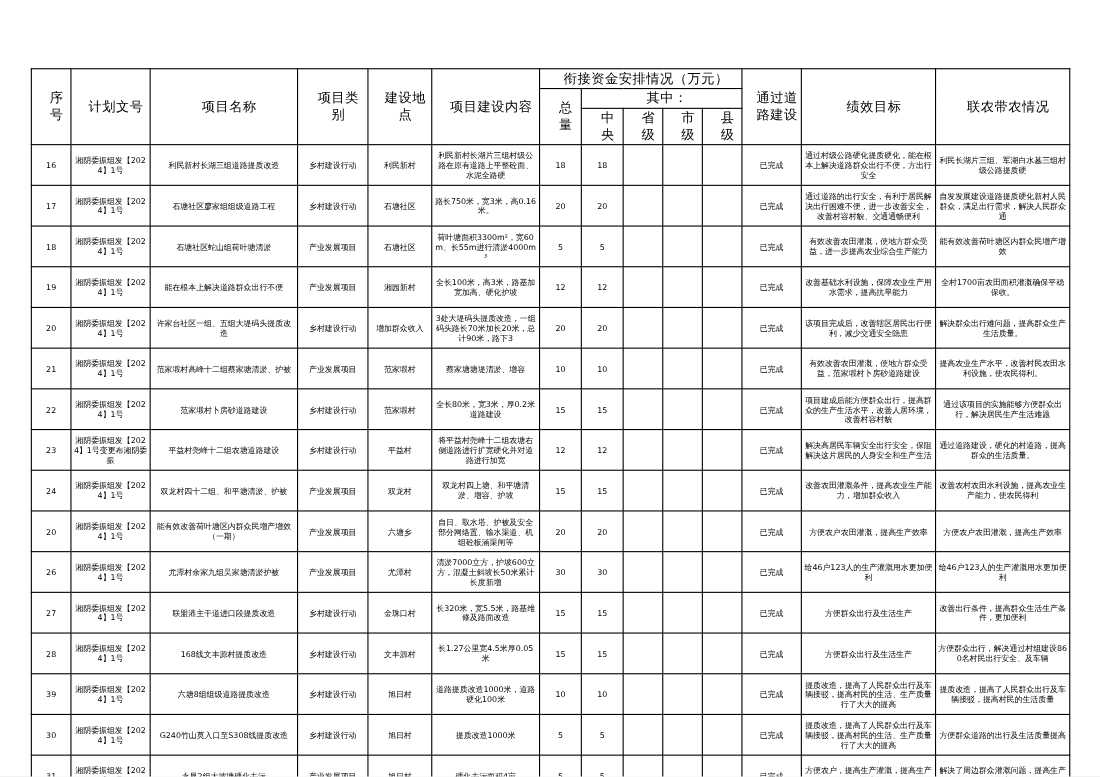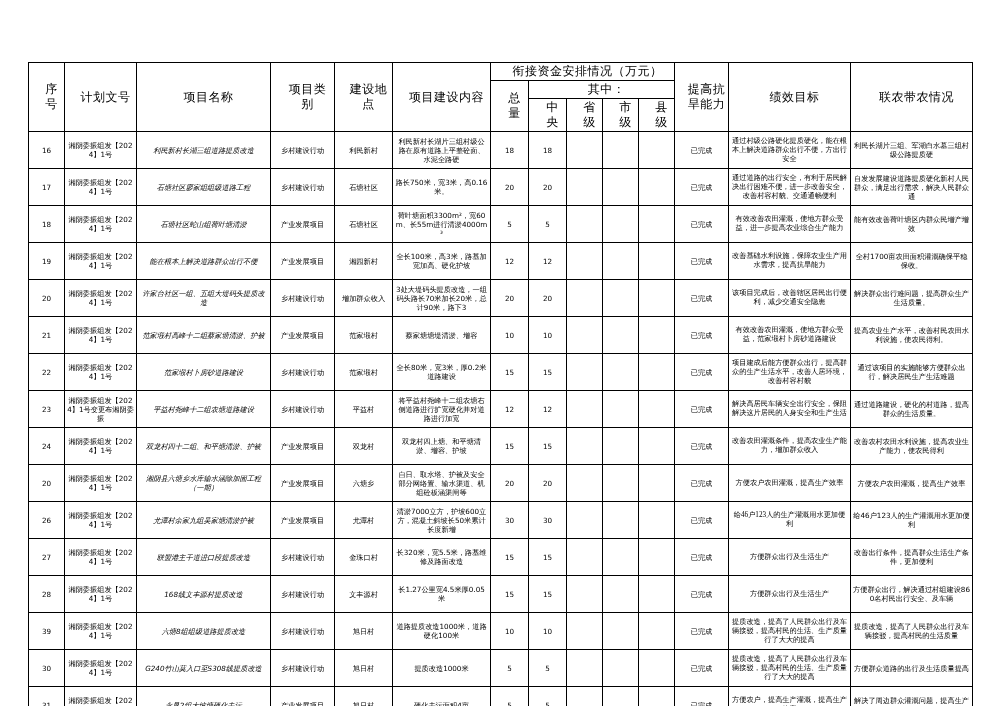--- a/index.html
+++ b/index.html
@@ -50,27 +50,27 @@
     padding-left: 12px;
   }
   thead .hdr-main {
     font-size: 9.5px;
   }
   thead .hdr-sub {
     font-size: 8.5px;
   }
   td.c-seq { font-size: 9px; }
   td.c-doc { font-size: 7.4px; line-height: 1.3; }
-  td.c-name { font-size: 8px; line-height: 1.35; font-style: italic; }
+  td.c-name { font-size: 8px; line-height: 1.35; }
   td.c-cat { font-size: 8px; }
   td.c-loc { font-size: 8px; }
   td.c-content { font-size: 7px; line-height: 1.25; text-align: left; padding-left: 4px; padding-right: 3px;}
   td.c-num { font-size: 8.5px; }
   td.c-status { font-size: 8px; }
-  td.c-perf { font-size: 6.6px; line-height: 1.2; text-align: left; padding-left: 3px; padding-right: 2px; font-family: Liberation Serif, serif;}
+  td.c-perf { font-size: 6.6px; line-height: 1.2; text-align: left; padding-left: 3px; padding-right: 2px;}
   td.c-link { font-size: 6.6px; line-height: 1.2; text-align: left; padding-left: 3px; padding-right: 2px;}
   .row-h { height: 37px; }
 </style>
 </head>
 <body>
 
 <div class="page">
   <div class="table-wrap">
     <table class="main">
       <colgroup>
@@ -91,21 +91,21 @@
       </colgroup>
       <thead>
         <tr>
           <td rowspan="3" class="hdr-main">序号</td>
           <td rowspan="3" class="hdr-main">计划文号</td>
           <td rowspan="3" class="hdr-main">项目名称</td>
           <td rowspan="3" class="hdr-main">项目类别</td>
           <td rowspan="3" class="hdr-main">建设地点</td>
           <td rowspan="3" class="hdr-main">项目建设内容</td>
           <td colspan="5" class="hdr-main">衔接资金安排情况（万元）</td>
-          <td rowspan="3" class="hdr-main">提高抗旱能力</td>
+          <td rowspan="3" class="hdr-main">通过道路建设</td>
           <td rowspan="3" class="hdr-main">绩效目标</td>
           <td rowspan="3" class="hdr-main">联农带农情况</td>
         </tr>
         <tr>
           <td rowspan="2" class="hdr-sub">总量</td>
           <td colspan="4" class="hdr-sub">其中：</td>
         </tr>
         <tr>
           <td class="hdr-sub">中央</td>
           <td class="hdr-sub">省级</td>
@@ -254,21 +254,21 @@
             <td class="c-num"></td>
             <td class="c-num"></td>
             <td class="c-num"></td>
             <td class="c-status">已完成</td>
             <td class="c-perf">改善农田灌溉条件，提高农业生产能力，增加群众收入</td>
             <td class="c-link">改善农村农田水利设施，提高农业生产能力，使农民得利</td>
           </tr>
           <tr class="row-h">
             <td class="c-seq">20</td>
             <td class="c-doc">湘阴委振组发【2024】1号</td>
-            <td class="c-name">湘阴县六塘乡水库输水涵除加固工程（一期）</td>
+            <td class="c-name">能有效改善荷叶塘区内群众民增产增效（一期）</td>
             <td class="c-cat">产业发展项目</td>
             <td class="c-loc">六塘乡</td>
             <td class="c-content">自日、取水塔、护被及安全部分网络置、输水渠道、机组砼板涵渠闸等</td>
             <td class="c-num">20</td>
             <td class="c-num">20</td>
             <td class="c-num"></td>
             <td class="c-num"></td>
             <td class="c-num"></td>
             <td class="c-status">已完成</td>
             <td class="c-perf">方便农户农田灌溉，提高生产效率</td>

